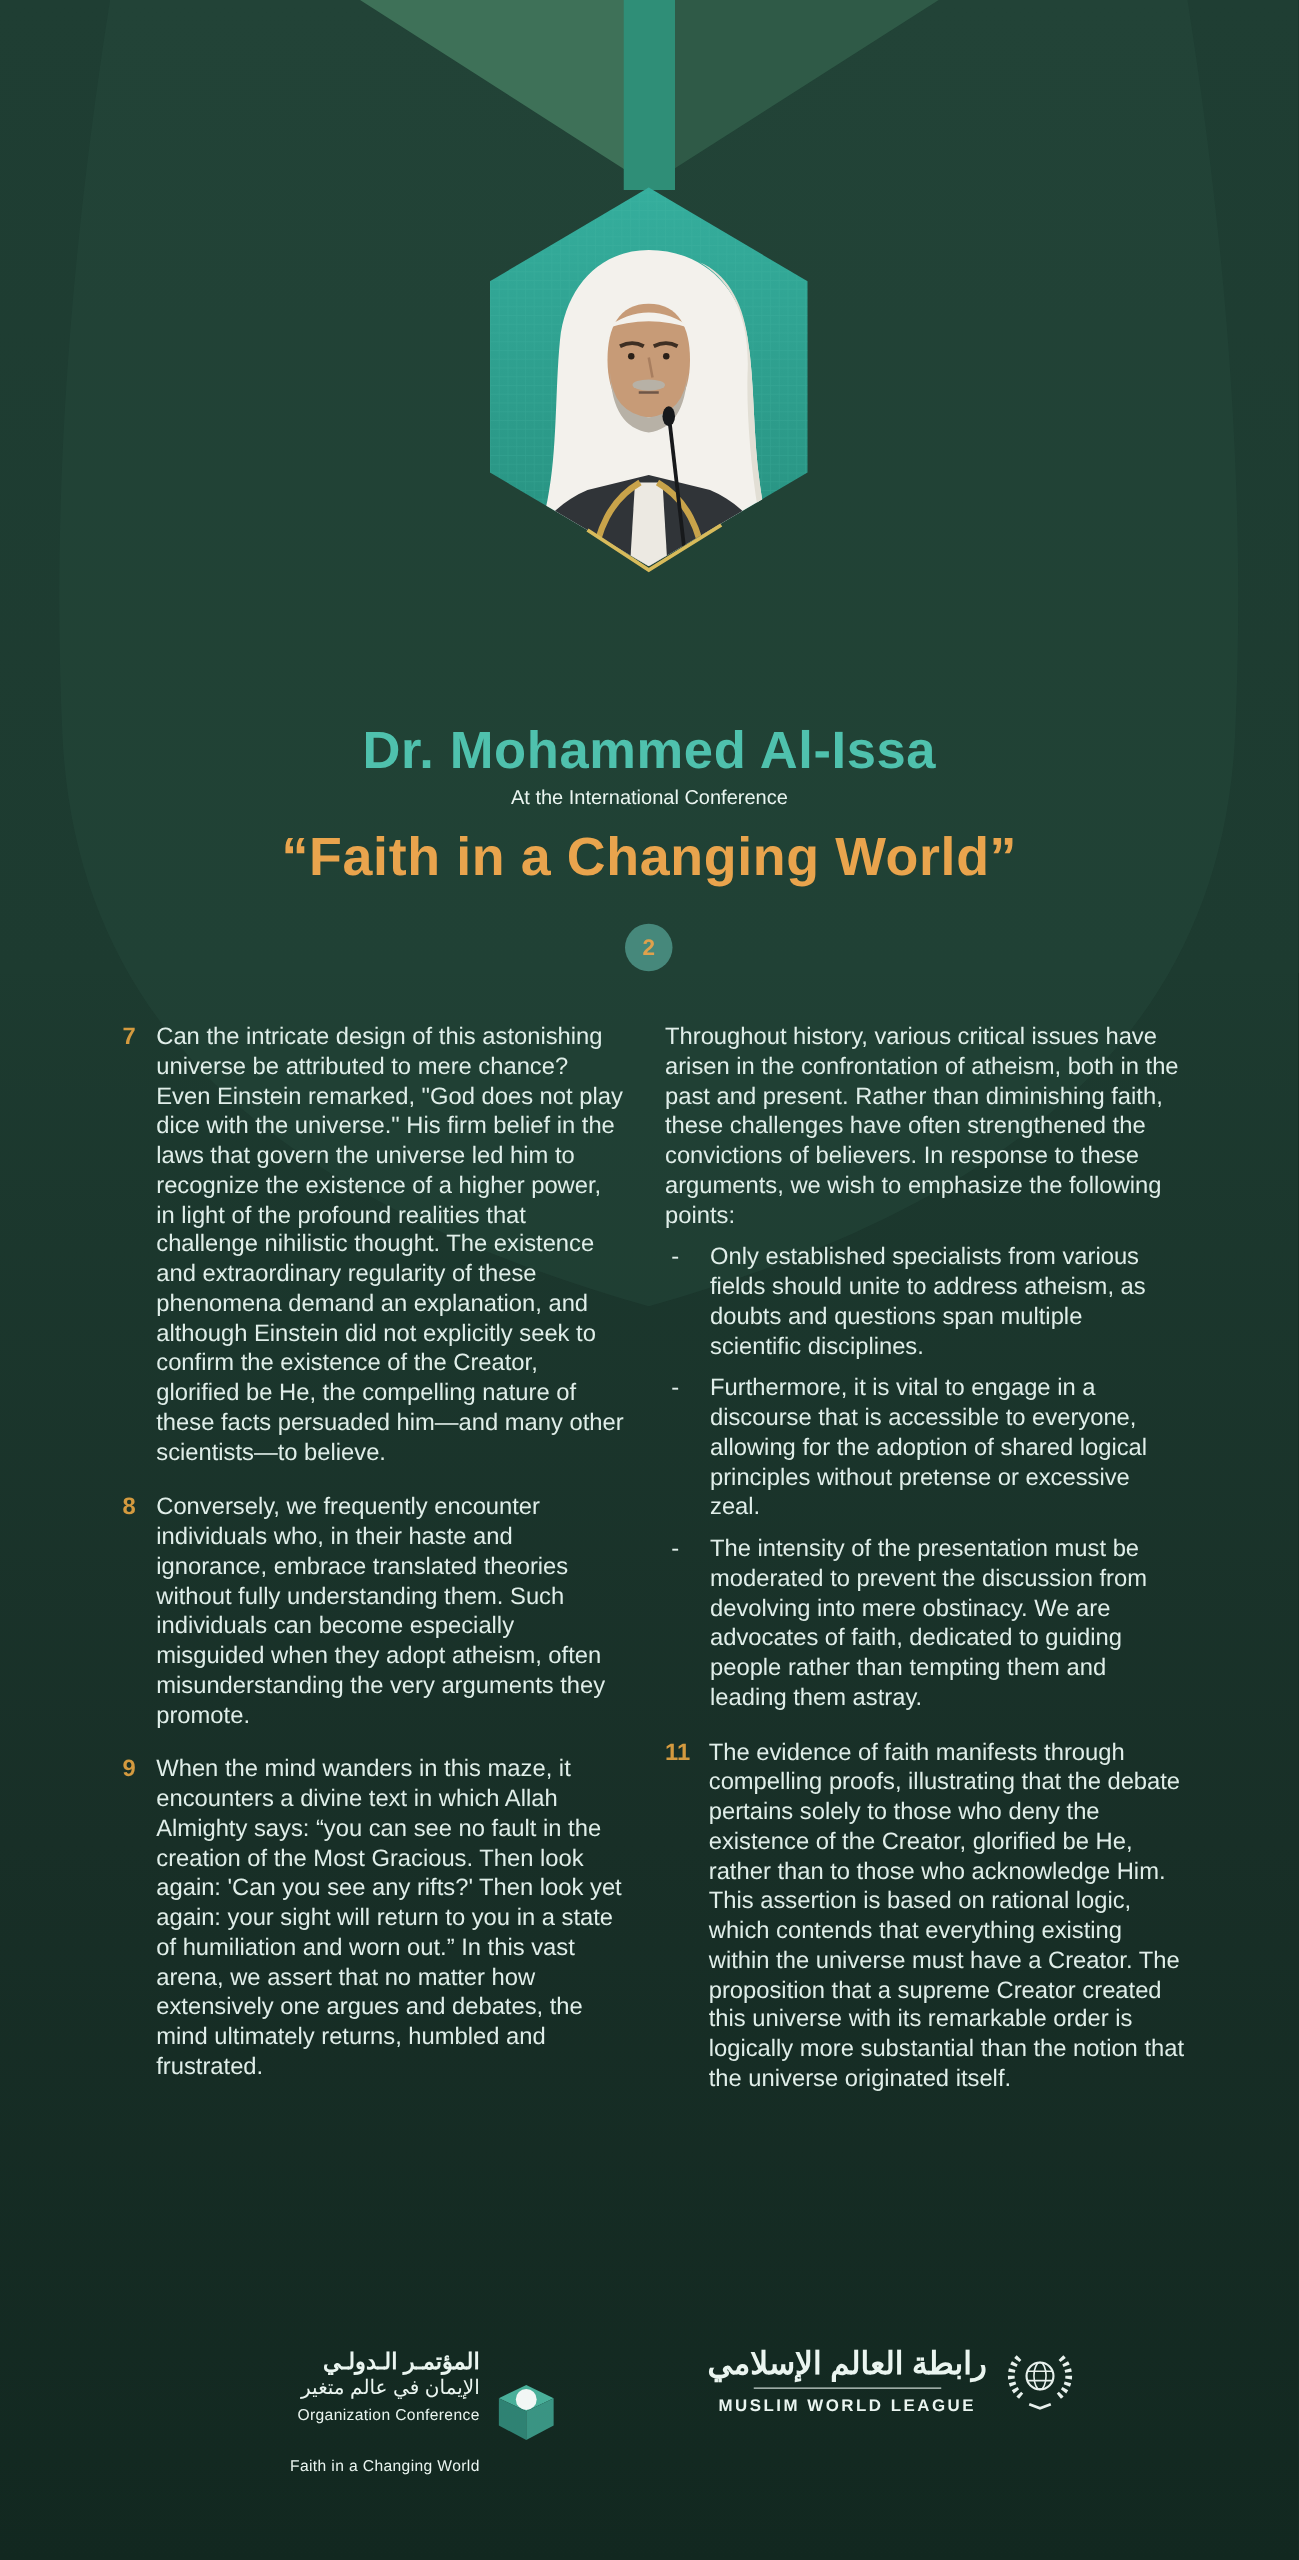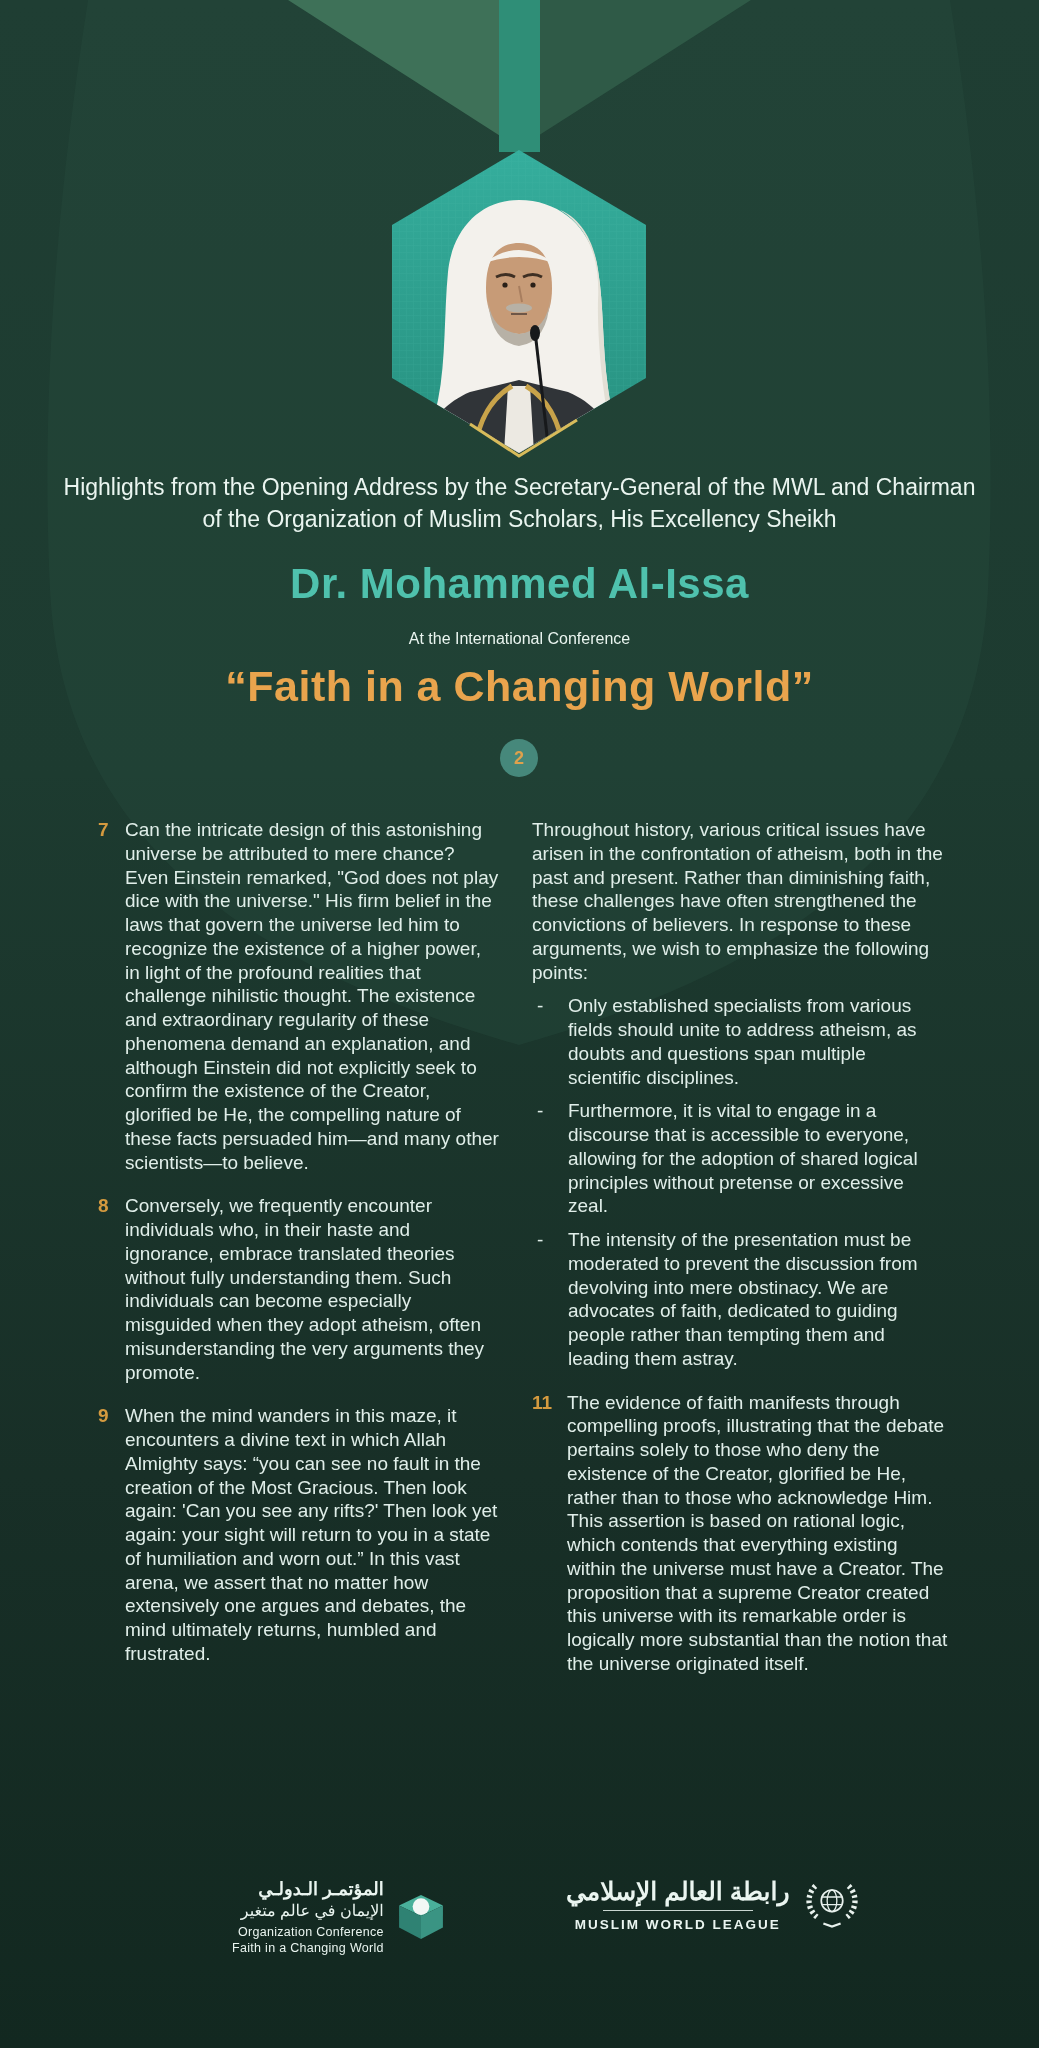--- a/index.html
+++ b/index.html
@@ -5,21 +5,21 @@
   html,body{margin:0;padding:0;background:#0d1f18;}
   .poster{
     position:relative;width:1039px;height:2048px;overflow:hidden;
     background:linear-gradient(180deg,#21423699 0%,#1F3E33 0%,#1D3B30 38%,#18302706 0%,#182F27 72%,#122820 100%);
     background-color:#1D3B30;
     font-family:"Liberation Sans",sans-serif;color:#E0EEE9;
   }
   .decor{position:absolute;left:0;top:0;}
   .hdr{position:absolute;text-align:center;width:100%;}
   .intro{top:472px;left:60px;width:919px;font-size:23px;line-height:1.38;color:#EAF5F0;font-weight:500;}
-  .name{top:560px;font-size:42px;font-weight:bold;color:#4FC1AD;letter-spacing:.5px;}
+  .name{top:576px;font-size:42px;font-weight:bold;color:#4FC1AD;letter-spacing:.5px;}
   .conf{top:630px;font-size:16px;color:#EAF5F0;}
   .faith{top:662px;font-size:43px;font-weight:bold;color:#E9A44D;letter-spacing:.5px;}
   .badge{
     position:absolute;left:500px;top:739px;width:38px;height:38px;border-radius:50%;
     background:#46887B;color:#DFA14C;font-size:18px;font-weight:bold;
     display:flex;align-items:center;justify-content:center;
   }
   .content{position:absolute;left:98px;top:818px;width:852px;display:flex;gap:32px;}
   .col{display:flex;flex-direction:column;}
   .col-left{width:402px;}
@@ -31,21 +31,21 @@
   .txt{font-size:19px;line-height:1.25;color:#E0EEE9;}
   .bullets{margin-top:4px;}
   .bullet{display:flex;margin-top:10px;}
   .dash{flex:0 0 31px;padding-left:5px;font-size:19px;line-height:1.25;color:#E0EEE9;}
   .btxt{font-size:19px;line-height:1.25;width:352px;color:#E0EEE9;}
   .item-last{}
   .footer-left{position:absolute;left:232px;top:1878px;display:flex;align-items:center;gap:13px;}
   .conf-text{text-align:right;}
   .ar1{font-size:18px;font-weight:bold;color:#EAF5F0;direction:rtl;line-height:1.25;}
   .ar2{font-size:16px;color:#EAF5F0;direction:rtl;line-height:1.25;}
-  .en1,.en2{font-size:12.5px;color:#EAF5F0;line-height:1.3;letter-spacing:.3px;}
+  .en1,.en2{font-size:12.5px;color:#EAF5F0;line-height:1.3;letter-spacing:.3px;margin-top:25px;}
   .en1{margin-top:3px;}
   .footer-right{position:absolute;left:566px;top:1876px;display:flex;align-items:flex-end;gap:14px;}
   .mwl-text{text-align:center;}
   .mwl-ar{font-size:25px;font-weight:bold;color:#EAF5F0;direction:rtl;line-height:1.15;}
   .mwl-rule{height:1px;background:#EAF5F0;width:150px;margin:4px auto 6px auto;opacity:.85;}
   .mwl-en{font-size:13.5px;font-weight:bold;letter-spacing:2px;color:#EAF5F0;}
 </style>
 </head>
 <body>
 
@@ -94,21 +94,20 @@
         <path d="M474,453 C478,424 488,400 512,386" stroke="#C8A34A" stroke-width="5" fill="none"></path>
         <path d="M564,453 C560,424 550,400 526,386" stroke="#C8A34A" stroke-width="5" fill="none"></path>
         <path d="M549,453 L536,340" stroke="#17191B" stroke-width="3" fill="none"></path>
         <ellipse cx="535" cy="333" rx="5" ry="8" fill="#17191B"></ellipse>
       </g>
     </g>
 
     <path d="M470,424 L519,456 L577,420" stroke="#D8BB5B" stroke-width="3" fill="none"></path>
   </svg>
 
-  <div class="hdr intro">Highlights from the Opening Address by the Secretary-General of the MWL and Chairman of the Organization of Muslim Scholars, His Excellency Sheikh</div>
   <div class="hdr name">Dr. Mohammed Al-Issa</div>
   <div class="hdr conf">At the International Conference</div>
   <div class="hdr faith">“Faith in a Changing World”</div>
   <div class="badge">2</div>
 
   <div class="content">
     <div class="col col-left">
       <div class="item">
         <div class="num">7</div>
         <div class="txt">Can the intricate design of this astonishing universe be attributed to mere chance? Even Einstein remarked, "God does not play dice with the universe." His firm belief in the laws that govern the universe led him to recognize the existence of a higher power, in light of the profound realities that challenge nihilistic thought. The existence and extraordinary regularity of these phenomena demand an explanation, and although Einstein did not explicitly seek to confirm the existence of the Creator, glorified be He, the compelling nature of these facts persuaded him—and many other scientists—to believe.</div>

